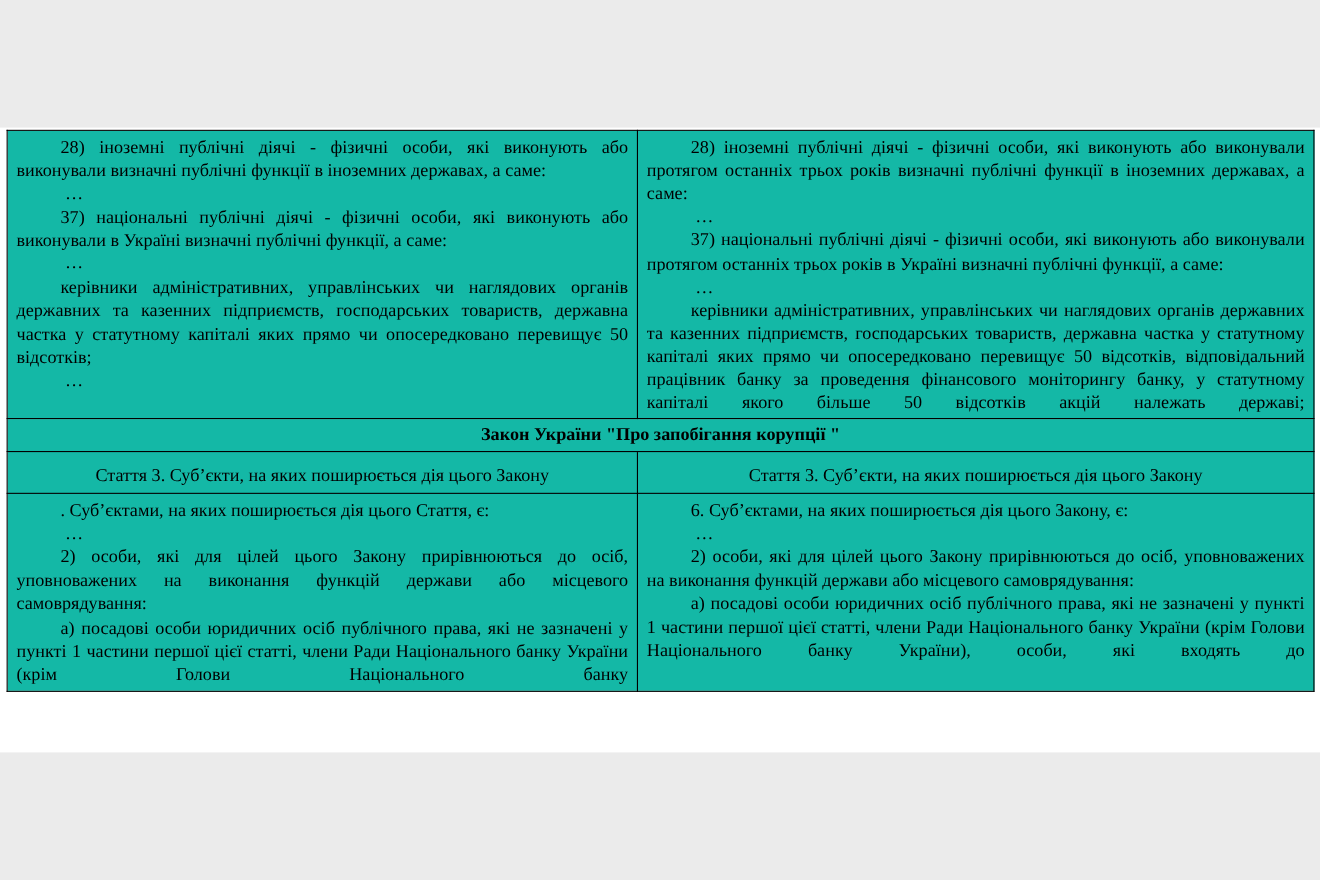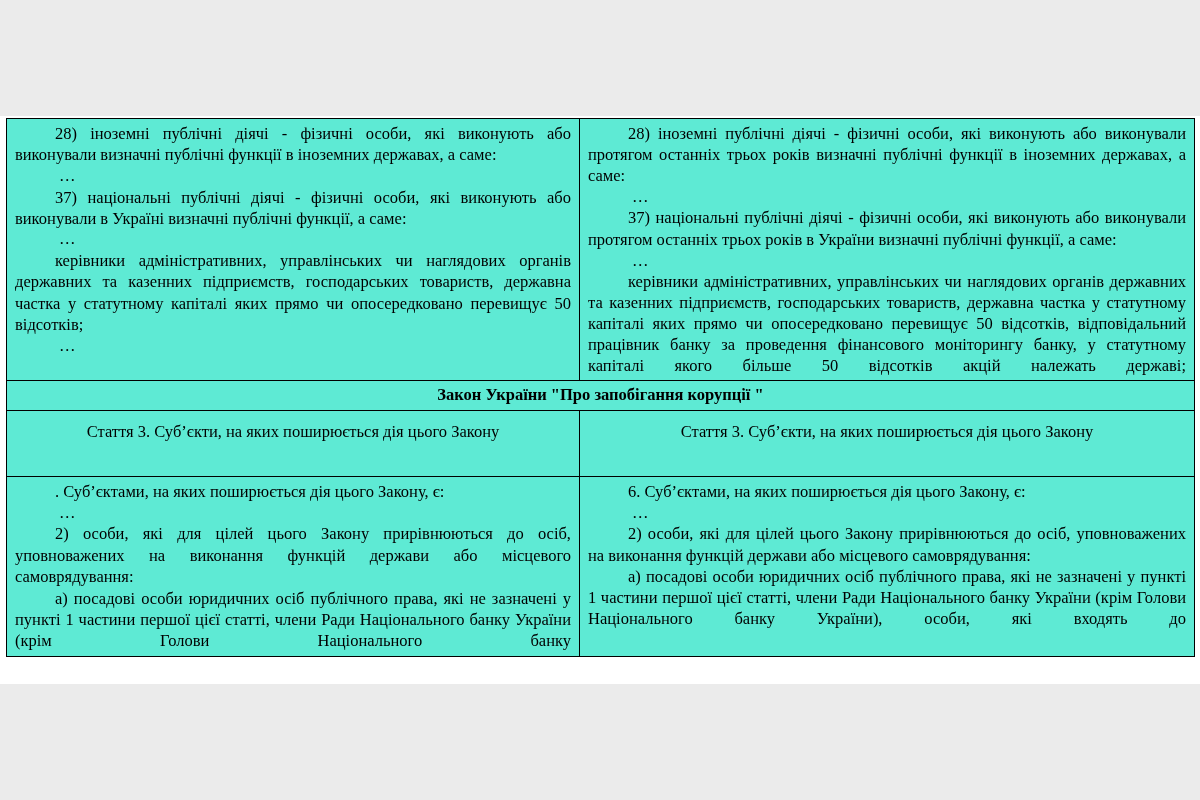--- a/index.html
+++ b/index.html
@@ -41,21 +41,21 @@
     width: 1188px;
     border-collapse: collapse;
     table-layout: fixed;
     background: #ffffff;
   }
 
   .doc-table td {
     border: 1px solid #000000;
     vertical-align: top;
     padding: 4px 8px 4px 8px;
-    background: #5eead4;
+    background: #14b8a6;
   }
 
   col.c-left  { width: 573px; }
   col.c-right { width: 615px; }
 
   
   p {
     margin: 0;
     text-align: justify;
     text-indent: 40px;
@@ -82,21 +82,21 @@
 
   .row-title td {
     padding: 3px 8px 4px 8px;
   }
   .row-title p {
     font-weight: bold;
     font-size: 16.5px;
   }
 
   .row-article td {
-    padding: 10px 8px 34px 8px;
+    padding: 10px 8px 6px 8px;
   }
   .row-article p {
     text-indent: 0;
     text-align: center;
     font-size: 16.5px;
   }
 
   .cell-bottom { height: 170px; }
 
   
@@ -121,21 +121,21 @@
           <p class="ell">…</p>
           <p>37) національні публічні діячі - фізичні особи, які виконують або виконували в Україні визначні публічні функції, а саме:</p>
           <p class="ell">…</p>
           <p>керівники адміністративних, управлінських чи наглядових органів державних та казенних підприємств, господарських товариств, державна частка у статутному капіталі яких прямо чи опосередковано перевищує 50 відсотків;</p>
           <p class="ell">…</p>
         </td>
 
         <td class="tight">
           <p><span>28) іноземні публічні діячі - фізичні особи, які виконують або виконували </span><b>протягом останніх трьох років</b><span> визначні публічні функції в іноземних державах, а саме:</span></p>
           <p class="ell">…</p>
-          <p><span>37) національні публічні діячі - фізичні особи, які виконують або виконували </span><b>протягом останніх трьох років</b><span> в України визначні публічні функції, а саме:</span></p>
+          <p><span>37) національні публічні діячі - фізичні особи, які виконують або виконували </span><b>протягом останніх трьох років</b><span> в Україні визначні публічні функції, а саме:</span></p>
           <p class="ell">…</p>
           <p class="last-line-justify"><span>керівники адміністративних, управлінських чи наглядових органів державних та казенних підприємств, господарських товариств, державна частка у статутному капіталі яких прямо чи опосередковано перевищує 50 відсотків, </span><b>відповідальний працівник банку за проведення фінансового моніторингу банку, у статутному капіталі якого більше 50 відсотків акцій належать державі;</b></p>
         </td>
       </tr>
 
       <tr class="row-title">
         <td colspan="2">
           <p class="center">Закон України "Про запобігання корупції "</p>
         </td>
       </tr>
@@ -144,21 +144,21 @@
         <td>
           <p>Стаття 3. Суб’єкти, на яких поширюється дія цього Закону</p>
         </td>
         <td>
           <p>Стаття 3. Суб’єкти, на яких поширюється дія цього Закону</p>
         </td>
       </tr>
 
       <tr>
         <td class="cell-bottom">
-          <p class="nojust">. Суб’єктами, на яких поширюється дія цього Закону, є:</p>
+          <p class="nojust">. Суб’єктами, на яких поширюється дія цього Стаття, є:</p>
           <p class="ell">…</p>
           <p>2) особи, які для цілей цього Закону прирівнюються до осіб, уповноважених на виконання функцій держави або місцевого самоврядування:</p>
           <p class="last-line-justify">а) посадові особи юридичних осіб публічного права, які не зазначені у пункті 1 частини першої цієї статті, члени Ради Національного банку України (крім Голови Національного банку</p>
         </td>
         <td class="cell-bottom tight">
           <p class="nojust">6. Суб’єктами, на яких поширюється дія цього Закону, є:</p>
           <p class="ell">…</p>
           <p>2) особи, які для цілей цього Закону прирівнюються до осіб, уповноважених на виконання функцій держави або місцевого самоврядування:</p>
           <p class="last-line-justify">а) посадові особи юридичних осіб публічного права, які не зазначені у пункті 1 частини першої цієї статті, члени Ради Національного банку України (крім Голови Національного банку України), особи, які входять до</p>
         </td>

